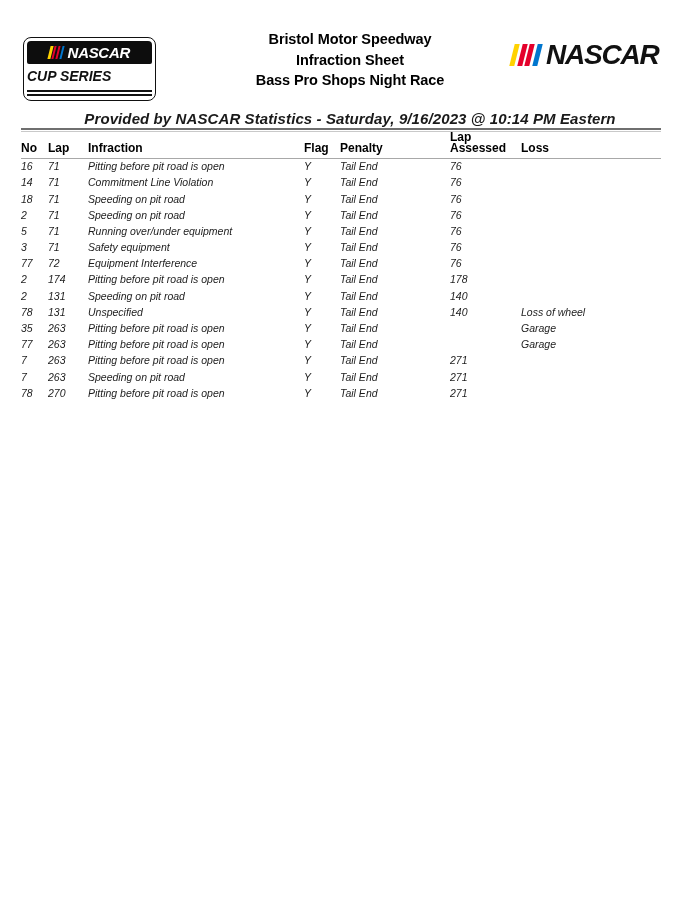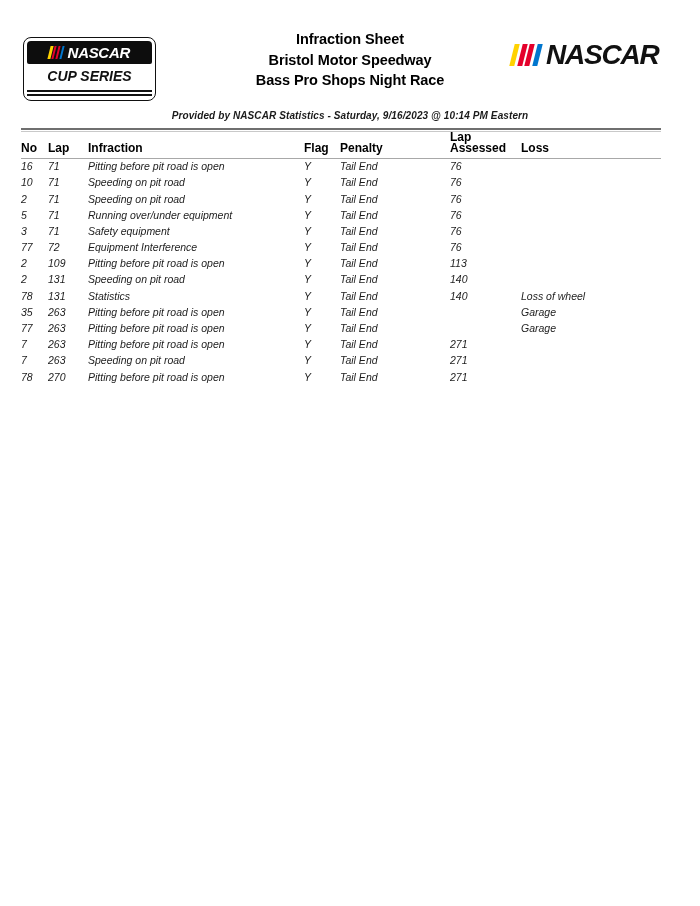--- a/index.html
+++ b/index.html
@@ -77,21 +77,21 @@
     font-style: italic;
     font-size: 15px;
     letter-spacing: -0.3px;
     font-family: "Liberation Sans", sans-serif;
     line-height: 1;
   }
   .cup-mid {
     flex: 1;
     display: flex;
     align-items: center;
-    justify-content: center;
+    justify-content: flex-start;
     background: #ffffff;
   }
   .cup-series-word {
     font-weight: bold;
     font-style: italic;
     font-size: 14px;
     letter-spacing: 0px;
     color: #111;
     line-height: 1;
   }
@@ -156,21 +156,21 @@
     line-height: 1;
   }
 
   
   .provided {
     position: absolute;
     left: 0;
     right: 0;
     top: 110px;
     text-align: center;
-    font-size: 10px;
+    font-size: 15px;
     font-style: italic;
     font-weight: bold;
     color: #1a1a1a;
     letter-spacing: 0.1px;
   }
 
   
   .table-wrap {
     position: absolute;
     left: 21px;
@@ -258,22 +258,22 @@
           <span class="cup-series-word">CUP SERIES</span>
         </div>
         <div class="cup-rules">
           <span></span>
             <span></span>
         </div>
       </div>
     </div>
 
     <div class="title-block">
+      <div class="title-line">Bristol Motor Speedway</div>
       <div class="title-line">Infraction Sheet</div>
-      <div class="title-line">Bristol Motor Speedway</div>
       <div class="title-line">Bass Pro Shops Night Race</div>
     </div>
 
     <div class="nascar-logo">
       <span class="nascar-bars">
         <i class="bar-y"></i>
           <i class="bar-r"></i>
           <i class="bar-r"></i>
           <i class="bar-b"></i>
       </span>
@@ -329,21 +329,30 @@
           <tr>
             <td class="al-right">16</td>
             <td class="al-right">71</td>
             <td class="pad-l-infr">Pitting before pit road is open</td>
             <td class="pad-l-flag">Y</td>
             <td class="pad-l-pen">Tail End</td>
             <td class="pad-l-lapass">76</td>
             <td class="pad-l-notes">&nbsp;</td>
           </tr>
           <tr>
-            <td class="al-right">10</td>
+            <td class="al-right">14</td>
+            <td class="al-right">71</td>
+            <td class="pad-l-infr">Commitment Line Violation</td>
+            <td class="pad-l-flag">Y</td>
+            <td class="pad-l-pen">Tail End</td>
+            <td class="pad-l-lapass">76</td>
+            <td class="pad-l-notes">&nbsp;</td>
+          </tr>
+          <tr>
+            <td class="al-right">18</td>
             <td class="al-right">71</td>
             <td class="pad-l-infr">Speeding on pit road</td>
             <td class="pad-l-flag">Y</td>
             <td class="pad-l-pen">Tail End</td>
             <td class="pad-l-lapass">76</td>
             <td class="pad-l-notes">&nbsp;</td>
           </tr>
           <tr>
             <td class="al-right">2</td>
             <td class="al-right">71</td>
@@ -375,40 +384,40 @@
             <td class="al-right">77</td>
             <td class="al-right">72</td>
             <td class="pad-l-infr">Equipment Interference</td>
             <td class="pad-l-flag">Y</td>
             <td class="pad-l-pen">Tail End</td>
             <td class="pad-l-lapass">76</td>
             <td class="pad-l-notes">&nbsp;</td>
           </tr>
           <tr>
             <td class="al-right">2</td>
-            <td class="al-right">109</td>
-            <td class="pad-l-infr">Pitting before pit road is open</td>
-            <td class="pad-l-flag">Y</td>
-            <td class="pad-l-pen">Tail End</td>
-            <td class="pad-l-lapass">113</td>
+            <td class="al-right">174</td>
+            <td class="pad-l-infr">Pitting before pit road is open</td>
+            <td class="pad-l-flag">Y</td>
+            <td class="pad-l-pen">Tail End</td>
+            <td class="pad-l-lapass">178</td>
             <td class="pad-l-notes">&nbsp;</td>
           </tr>
           <tr>
             <td class="al-right">2</td>
             <td class="al-right">131</td>
             <td class="pad-l-infr">Speeding on pit road</td>
             <td class="pad-l-flag">Y</td>
             <td class="pad-l-pen">Tail End</td>
             <td class="pad-l-lapass">140</td>
             <td class="pad-l-notes">&nbsp;</td>
           </tr>
           <tr>
             <td class="al-right">78</td>
             <td class="al-right">131</td>
-            <td class="pad-l-infr">Statistics</td>
+            <td class="pad-l-infr">Unspecified</td>
             <td class="pad-l-flag">Y</td>
             <td class="pad-l-pen">Tail End</td>
             <td class="pad-l-lapass">140</td>
             <td class="pad-l-notes">Loss of wheel</td>
           </tr>
           <tr>
             <td class="al-right">35</td>
             <td class="al-right">263</td>
             <td class="pad-l-infr">Pitting before pit road is open</td>
             <td class="pad-l-flag">Y</td>

